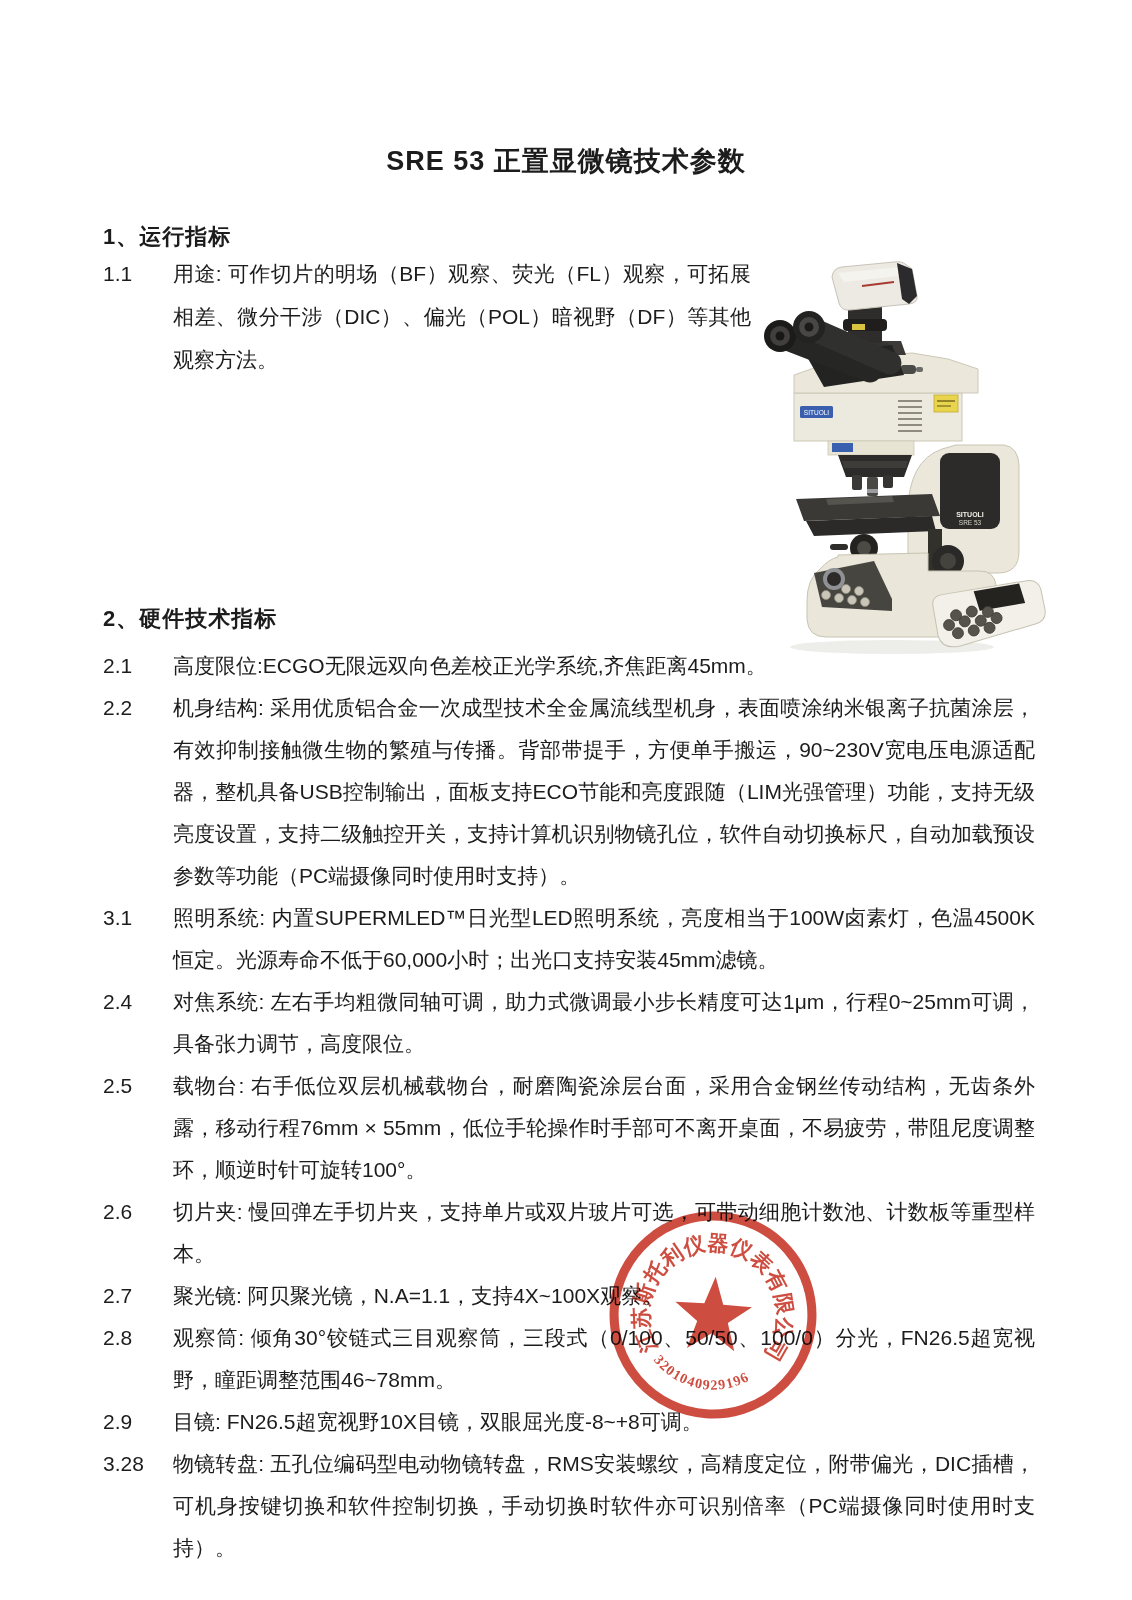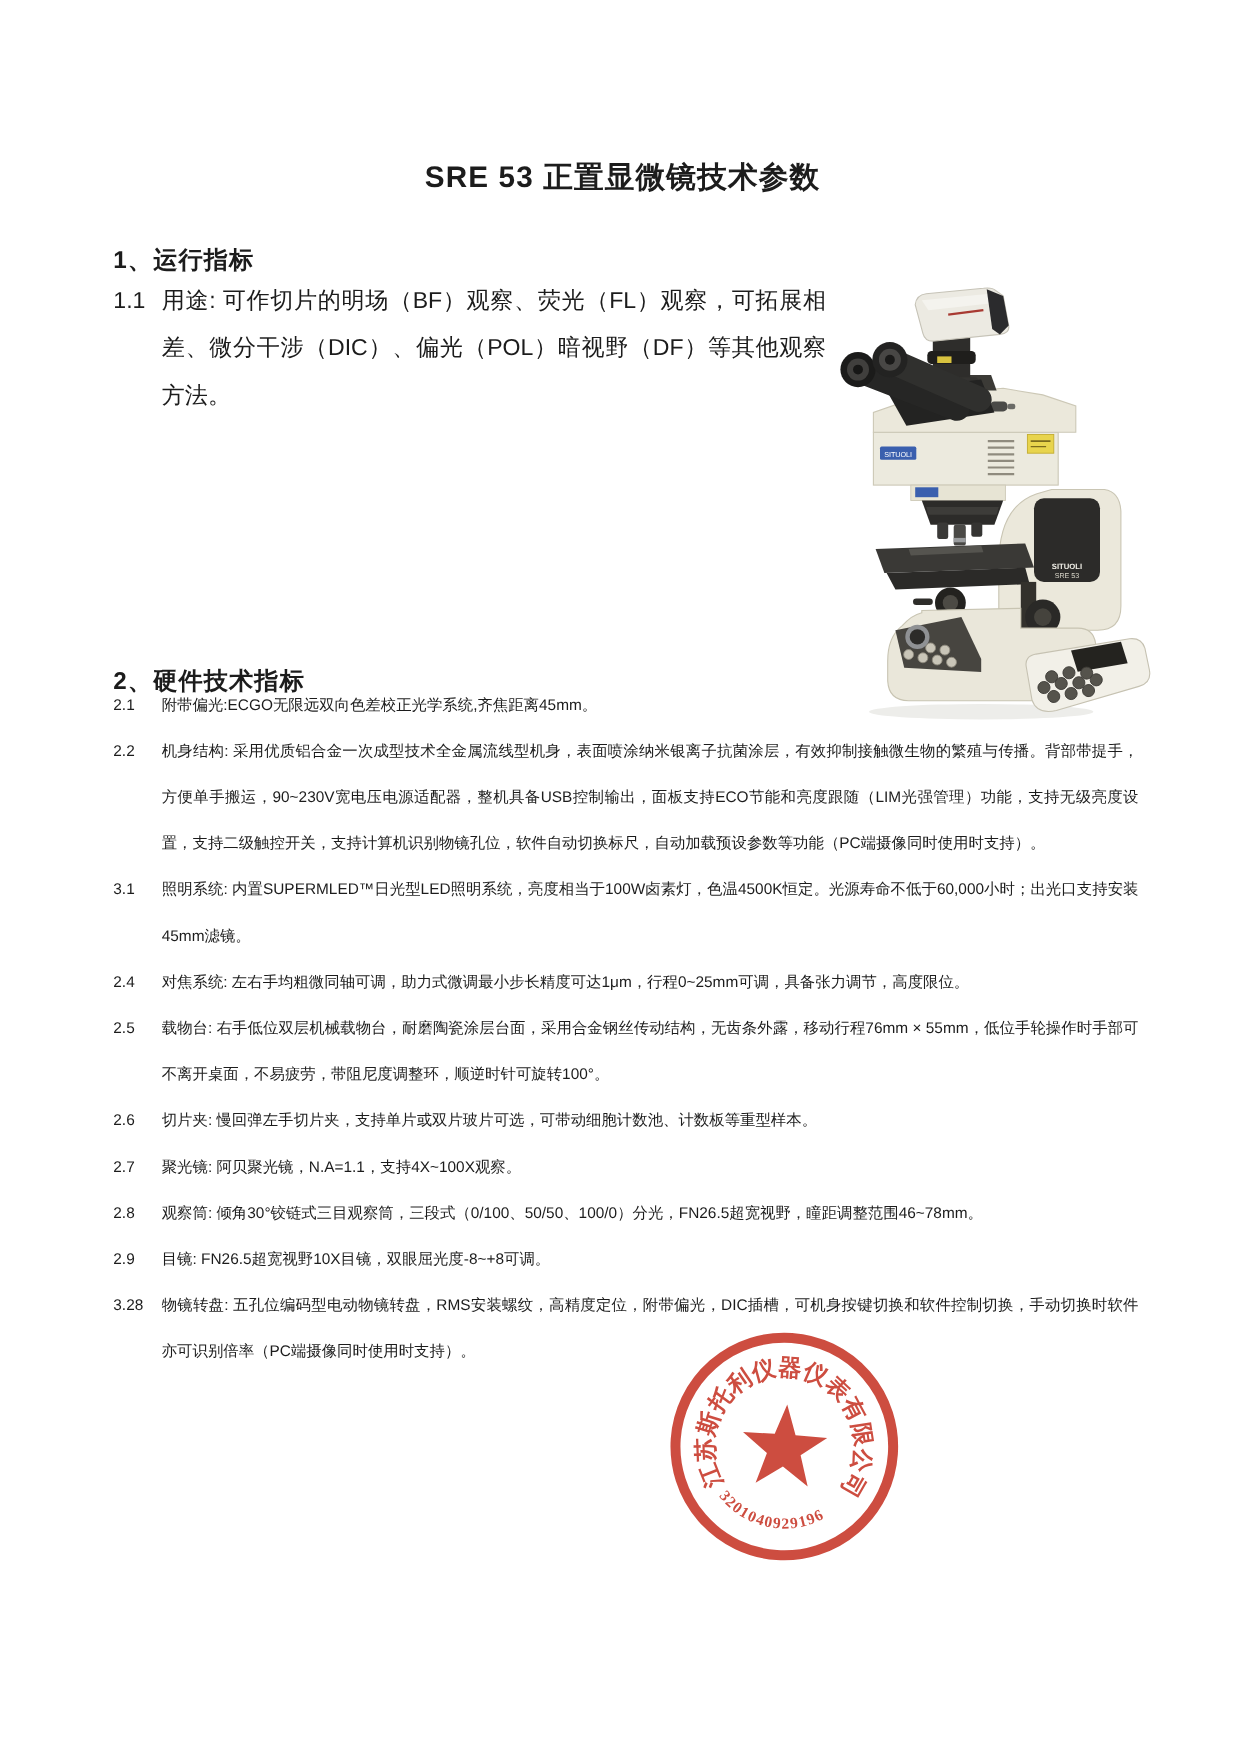--- a/index.html
+++ b/index.html
@@ -12,24 +12,24 @@
     position:absolute; top:143px; left:0; width:100%;
     text-align:center; font-size:27px; font-weight:600; letter-spacing:1px;
   }
   .sec-heading {
     position:absolute; left:103px; font-size:22px; font-weight:700; letter-spacing:1px;
   }
   .h1 { top:222px;text-align:center; }
   .h2 { top:604px; }
   .items { position:absolute; left:103px; }
   .sec1 { top:252px; width:648px; font-size:21px; line-height:43px; }
-  .sec2 { top:619px; width:932px; font-size:14px; line-height:42px; }
+  .sec2 { top:645px; width:932px; font-size:21px; line-height:42px; }
   .item { display:flex; margin:0; }
   .num { flex:0 0 44px; }
-  .txt { flex:1 1 auto; text-align:justify; }
+  .txt { flex:1 1 auto; text-align:justify;margin-left:26px; }
   .photo {
     position:absolute; left:742px; top:255px; width:305px; height:402px;
   }
   .seal {
     position:absolute; left:607px; top:1209px; width:212px; height:212px;
     mix-blend-mode:multiply; opacity:0.9;
   }
   .seal text { font-family:"Liberation Serif","DejaVu Serif",serif; }
 </style>
 </head>
@@ -46,21 +46,21 @@
       <span class="num">1.1</span>
       <span class="txt">用途: 可作切片的明场（BF）观察、荧光（FL）观察，可拓展相差、微分干涉（DIC）、偏光（POL）暗视野（DF）等其他观察方法。</span>
     </div>
   </div>
 
   <div class="sec-heading h2">2、硬件技术指标</div>
 
   <div class="items sec2">
     <div class="item">
       <span class="num">2.1</span>
-      <span class="txt">附带偏光:ECGO无限远双向色差校正光学系统,齐焦距离45mm。</span>
+      <span class="txt">高度限位:ECGO无限远双向色差校正光学系统,齐焦距离45mm。</span>
     </div>
     <div class="item">
       <span class="num">2.2</span>
       <span class="txt">机身结构: 采用优质铝合金一次成型技术全金属流线型机身，表面喷涂纳米银离子抗菌涂层，有效抑制接触微生物的繁殖与传播。背部带提手，方便单手搬运，90~230V宽电压电源适配器，整机具备USB控制输出，面板支持ECO节能和亮度跟随（LIM光强管理）功能，支持无级亮度设置，支持二级触控开关，支持计算机识别物镜孔位，软件自动切换标尺，自动加载预设参数等功能（PC端摄像同时使用时支持）。</span>
     </div>
     <div class="item">
       <span class="num">3.1</span>
       <span class="txt">照明系统: 内置SUPERMLED™日光型LED照明系统，亮度相当于100W卤素灯，色温4500K恒定。光源寿命不低于60,000小时；出光口支持安装45mm滤镜。</span>
     </div>
     <div class="item">

